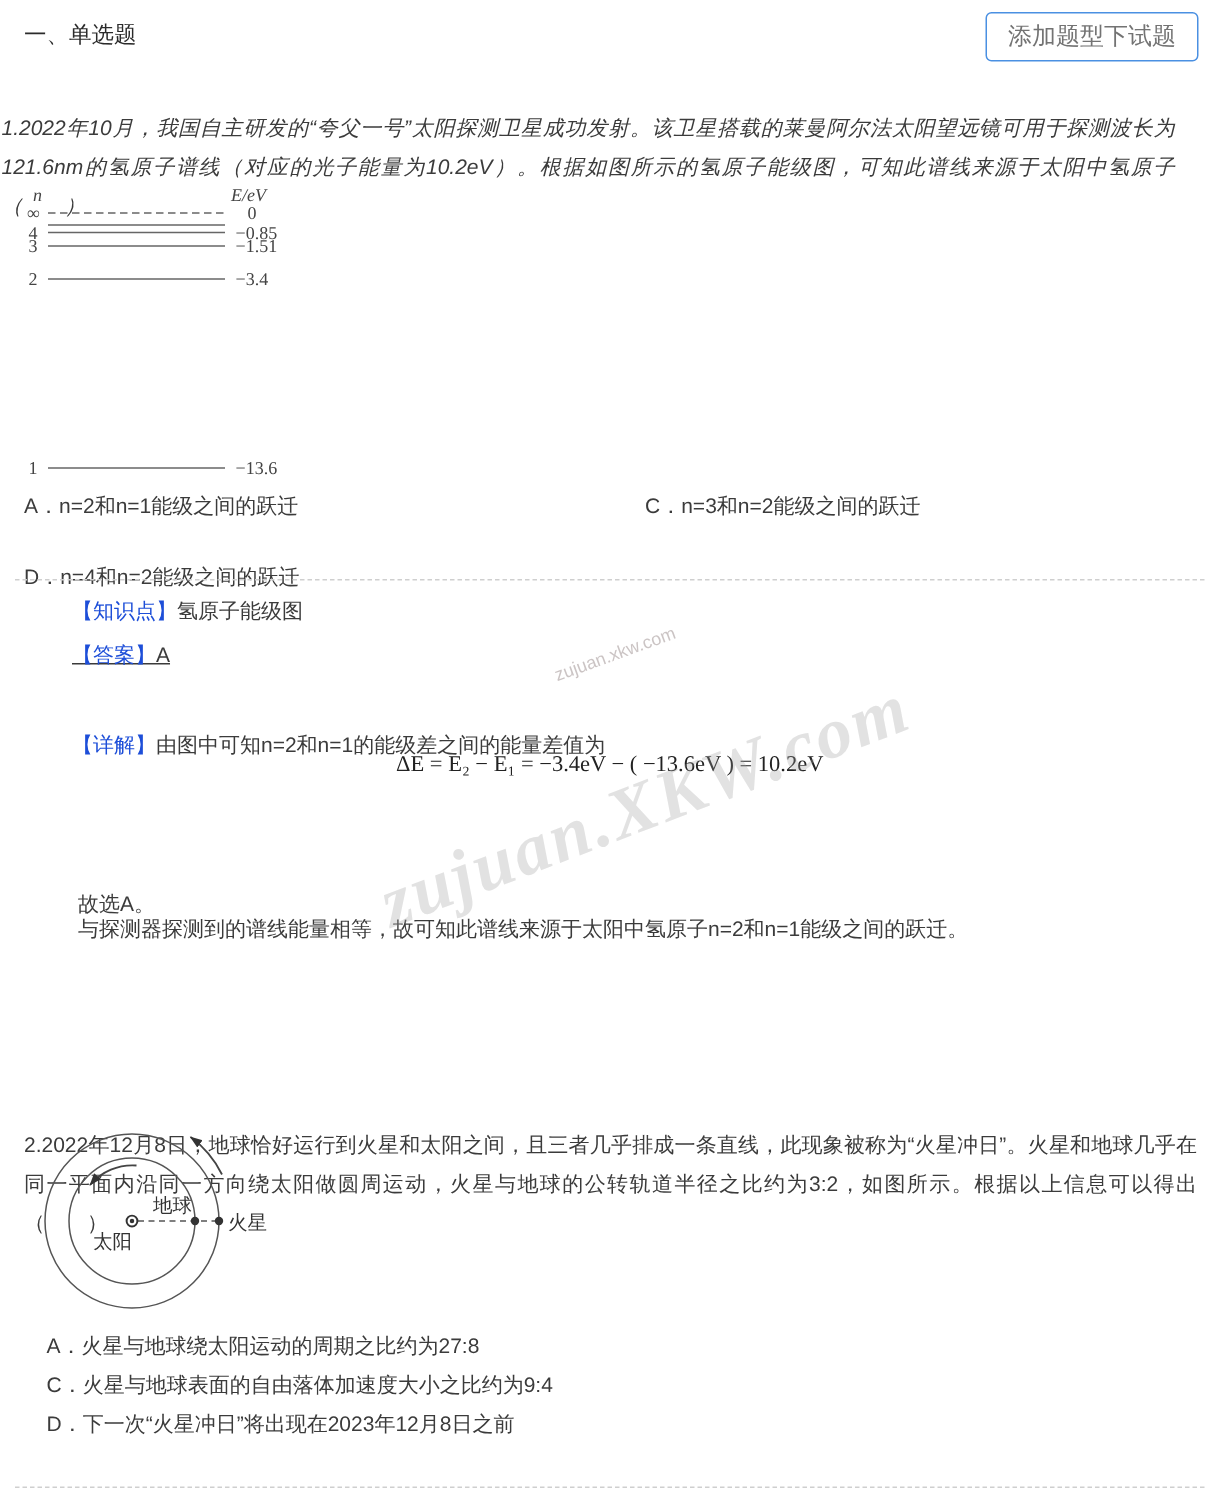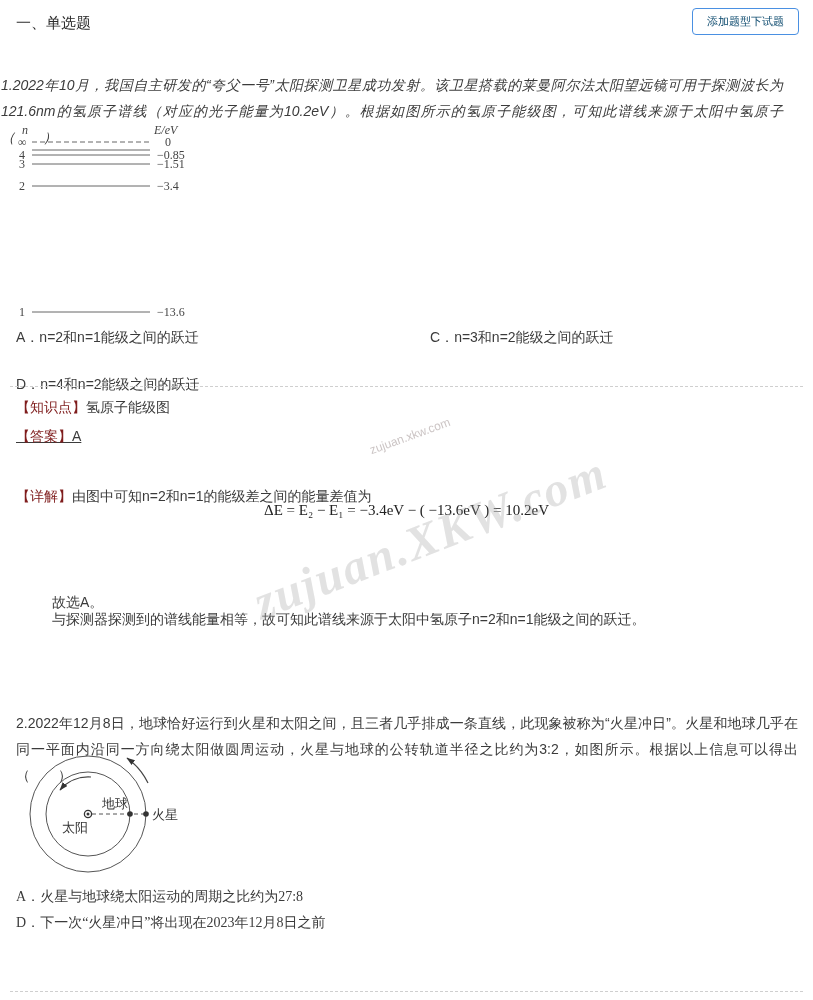--- a/index.html
+++ b/index.html
@@ -1,32 +1,32 @@
 <!DOCTYPE html>
 <html><head>
 <meta charset="utf-8">
 <style>
   html,body{margin:0;padding:0;background:#fff;}
   .page{position:relative;width:813px;height:1000px;background:#ffffff;overflow:hidden;
         font-family:"Liberation Sans","DejaVu Sans",sans-serif;color:#3b3b3b;font-size:14px;}
   .abs{position:absolute;}
   .section-title{left:16px;top:14px;font-size:15px;font-weight:normal;color:#2b2b2b;}
-  .add-btn{right:14px;top:8px;padding:5px 14px;font-size:11px;color:#0c4a6e;background:#fff;
+  .add-btn{right:14px;top:8px;padding:5px 14px;font-size:16px;color:#737373;background:#fff;
            border:1px solid #4a90e2;border-radius:4px;cursor:pointer;}
   .qtext{left:1px;top:72px;width:782px;line-height:26px;text-align:justify;font-style:italic;}
-  .q2text{left:16px;top:710px;width:782px;line-height:26px;text-align:justify;}
+  .q2text{left:16px;top:750px;width:782px;line-height:26px;text-align:justify;}
   .opts2col{left:16px;top:324px;width:782px;display:grid;grid-template-columns:394px 1fr;
             grid-auto-rows:27px;align-items:center;gap:20px;}
-  .optlist{left:16px;top:884px;line-height:26px;font-family:Liberation Serif, serif;}
+  .optlist{left:31px;top:884px;line-height:26px;}
   .opt{white-space:nowrap;}
   .divider{left:10px;width:793px;height:0;border-top:1px dashed #cfcfcf;}
   .kp-row{left:16px;top:399px;}
   .ans-row{left:16px;top:428px;text-decoration:underline;}
   .detail-row{left:16px;top:488px;text-align:center;}
-  .accent{color:#7f1d1d;}
+  .accent{color:#1d4ed8;margin-left:32px;}
   .formula{left:0;top:502px;width:813px;text-align:center;
            font-family:"Liberation Serif","DejaVu Serif",serif;font-size:15px;color:#222;}
   .detail-body{left:52px;top:566px;width:730px;line-height:26px;margin-top:40px;}
   .detail-end{left:52px;top:594px;}
   .energy-svg{left:16px;top:122px;}
   .orbit-svg{left:18px;top:750px;}
   .lvl{stroke:#666;stroke-width:1;fill:none;}
   .lvl-dash{stroke-dasharray:5 3;}
   .ser{font-family:"Liberation Serif","DejaVu Serif",serif;font-size:12px;fill:#444;}
   .it{font-style:italic;}
@@ -116,20 +116,21 @@
     <circle cx="70" cy="64" r="1.5" fill="#333"></circle>
     <circle cx="112" cy="64" r="2.8" fill="#333"></circle>
     <circle cx="128" cy="64" r="2.8" fill="#333"></circle>
     <text x="84" y="58" class="svg-cjk">地球</text>
     <text x="134" y="69" class="svg-cjk">火星</text>
     <text x="44" y="82" class="svg-cjk">太阳</text>
   </svg>
 
   <div class="abs optlist">
     <div class="opt"><span>A．</span><span>火星与地球绕太阳运动的周期之比约为27:8</span></div>
+    <div class="opt"><span>C．</span><span>火星与地球表面的自由落体加速度大小之比约为9:4</span></div>
     <div class="opt"><span>D．</span><span>下一次“火星冲日”将出现在2023年12月8日之前</span></div>
   </div>
 
   <div class="abs divider" style="top:991px;"></div>
 
   <div class="abs wm-small">zujuan.xkw.com</div>
   <div class="abs wm-large">zujuan.XKW.com</div>
 
 </div>
 

